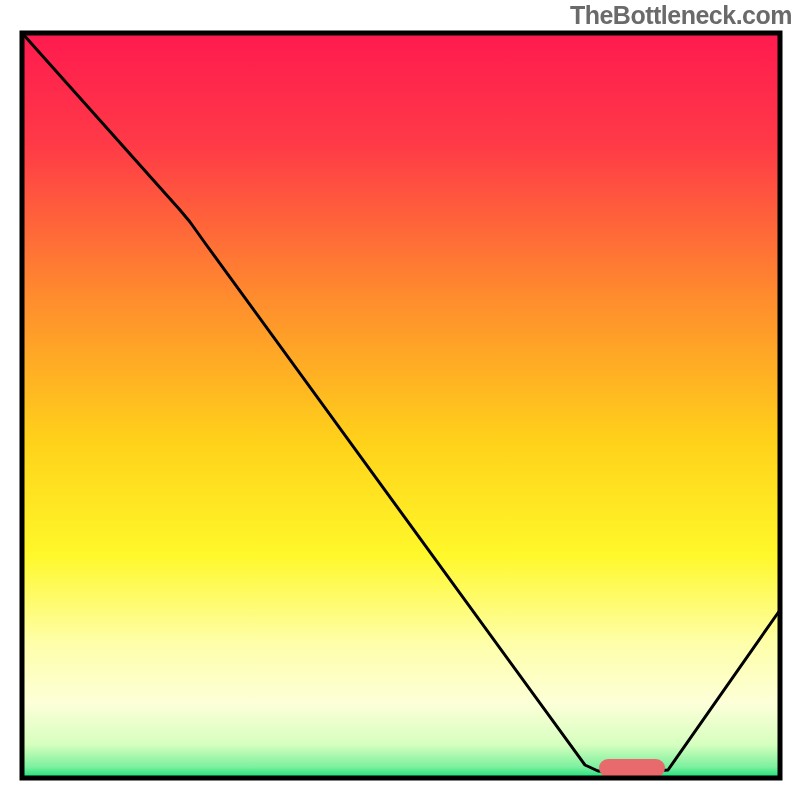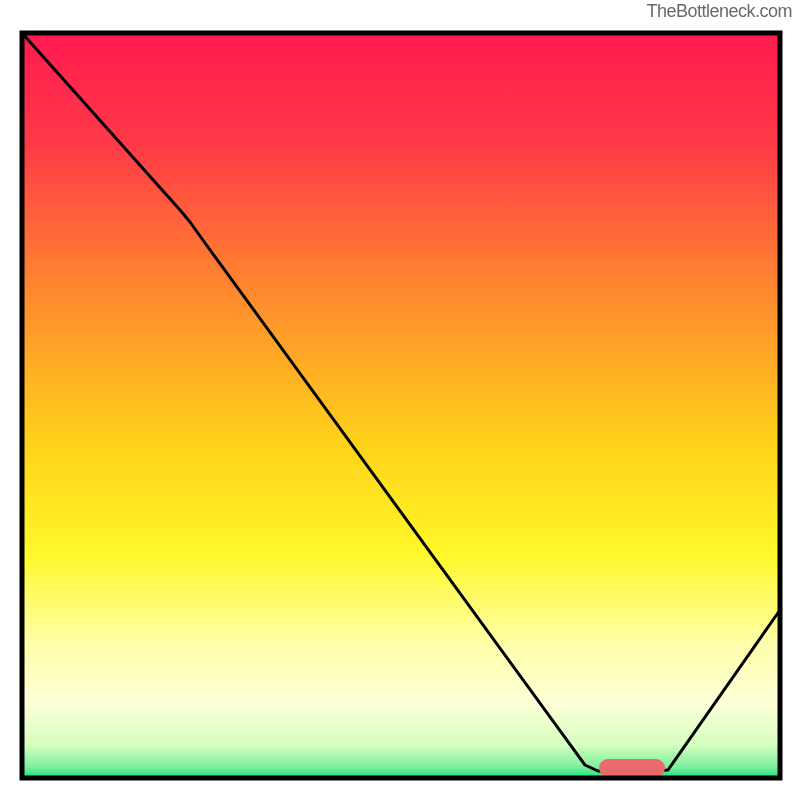--- a/index.html
+++ b/index.html
@@ -12,22 +12,22 @@
   }
   .wrap {
     position: relative;
     width: 800px;
     height: 800px;
   }
   .watermark {
     position: absolute;
     top: 1px;
     right: 8px;
-    font-size: 18px;
-    font-weight: 400;
+    font-size: 25px;
+    font-weight: 700;
     color: #6a6a6a;
     letter-spacing: -0.5px;
   }
   svg {
     position: absolute;
     top: 0;
     left: 0;
   }
 </style>
 </head>

